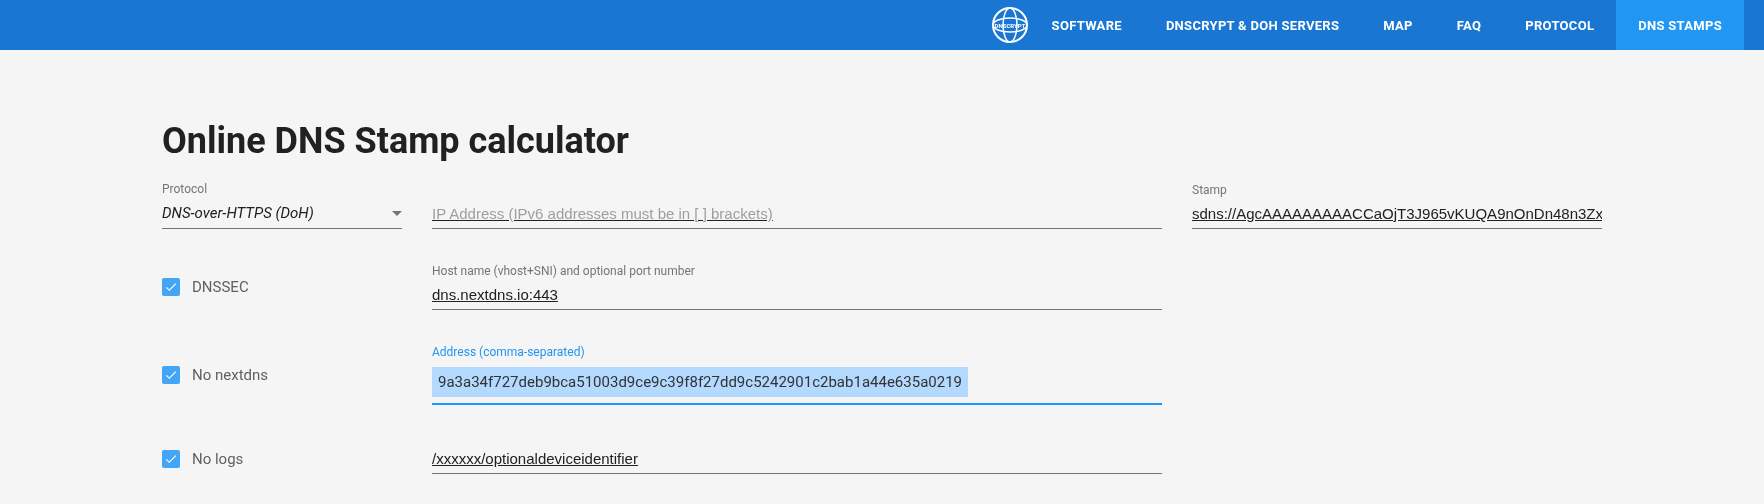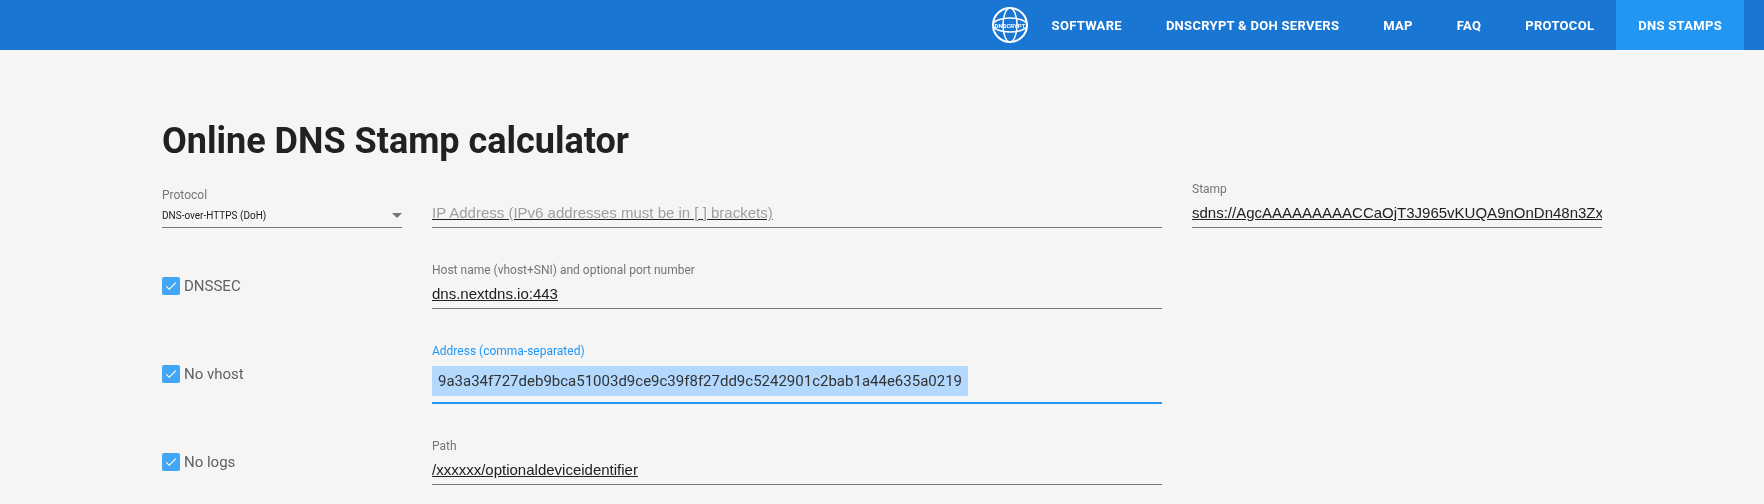--- a/index.html
+++ b/index.html
@@ -71,23 +71,24 @@
     }
     .field-label.focused {
       color: #2196f3;
     }
     .select-field {
       display: flex;
       align-items: center;
       justify-content: space-between;
       border-bottom: 1px solid #757575;
       padding: 6px 0;
-      font-size: 10px;
+      font-size: 15px;
       color: #212121;
       cursor: pointer;
+      font-style: italic;
     }
     .dropdown-icon {
       width: 0;
       height: 0;
       border-left: 5px solid transparent;
       border-right: 5px solid transparent;
       border-top: 5px solid #757575;
     }
     .text-input {
       width: 100%;
@@ -99,21 +100,21 @@
       outline: none;
       color: #212121;
       text-decoration: underline;
     }
     .text-input::placeholder {
       color: #9e9e9e;
     }
     .checkbox-row {
       display: flex;
       align-items: center;
-      gap: 4px;
+      gap: 12px;
       padding: 10px 0;
     }
     .checkbox {
       width: 18px;
       height: 18px;
       background: #42a5f5;
       border-radius: 2px;
       display: flex;
       align-items: center;
       justify-content: center;
@@ -199,40 +200,39 @@
     <div></div>
   </div>
 
   <div class="sub-rows">
     <div class="checkbox-row">
       <div class="checkbox">
         <svg viewBox="0 0 24 24">
             <path d="M9 16.17L4.83 12l-1.42 1.41L9 19 21 7l-1.41-1.41z"></path>
           </svg>
       </div>
-      <span class="checkbox-label">No vhost</span>
+      <span class="checkbox-label">No nextdns</span>
     </div>
     <div class="field-group">
       <label class="field-label focused">Address (comma-separated)</label>
       <div style="border-bottom: 2px solid #2196f3; padding: 6px 0;">
         <span class="highlight-text" style="font-size:15px;">9a3a34f727deb9bca51003d9ce9c39f8f27dd9c5242901c2bab1a44e635a0219</span>
       </div>
     </div>
     <div></div>
   </div>
 
   <div class="sub-rows">
     <div class="checkbox-row">
       <div class="checkbox">
         <svg viewBox="0 0 24 24">
             <path d="M9 16.17L4.83 12l-1.42 1.41L9 19 21 7l-1.41-1.41z"></path>
           </svg>
       </div>
       <span class="checkbox-label">No logs</span>
     </div>
     <div class="field-group">
-      <label class="field-label">Path</label>
       <input class="text-input" type="text" value="/xxxxxx/optionaldeviceidentifier" style="">
     </div>
     <div></div>
   </div>
 
 </div>
 
 </body></html>

